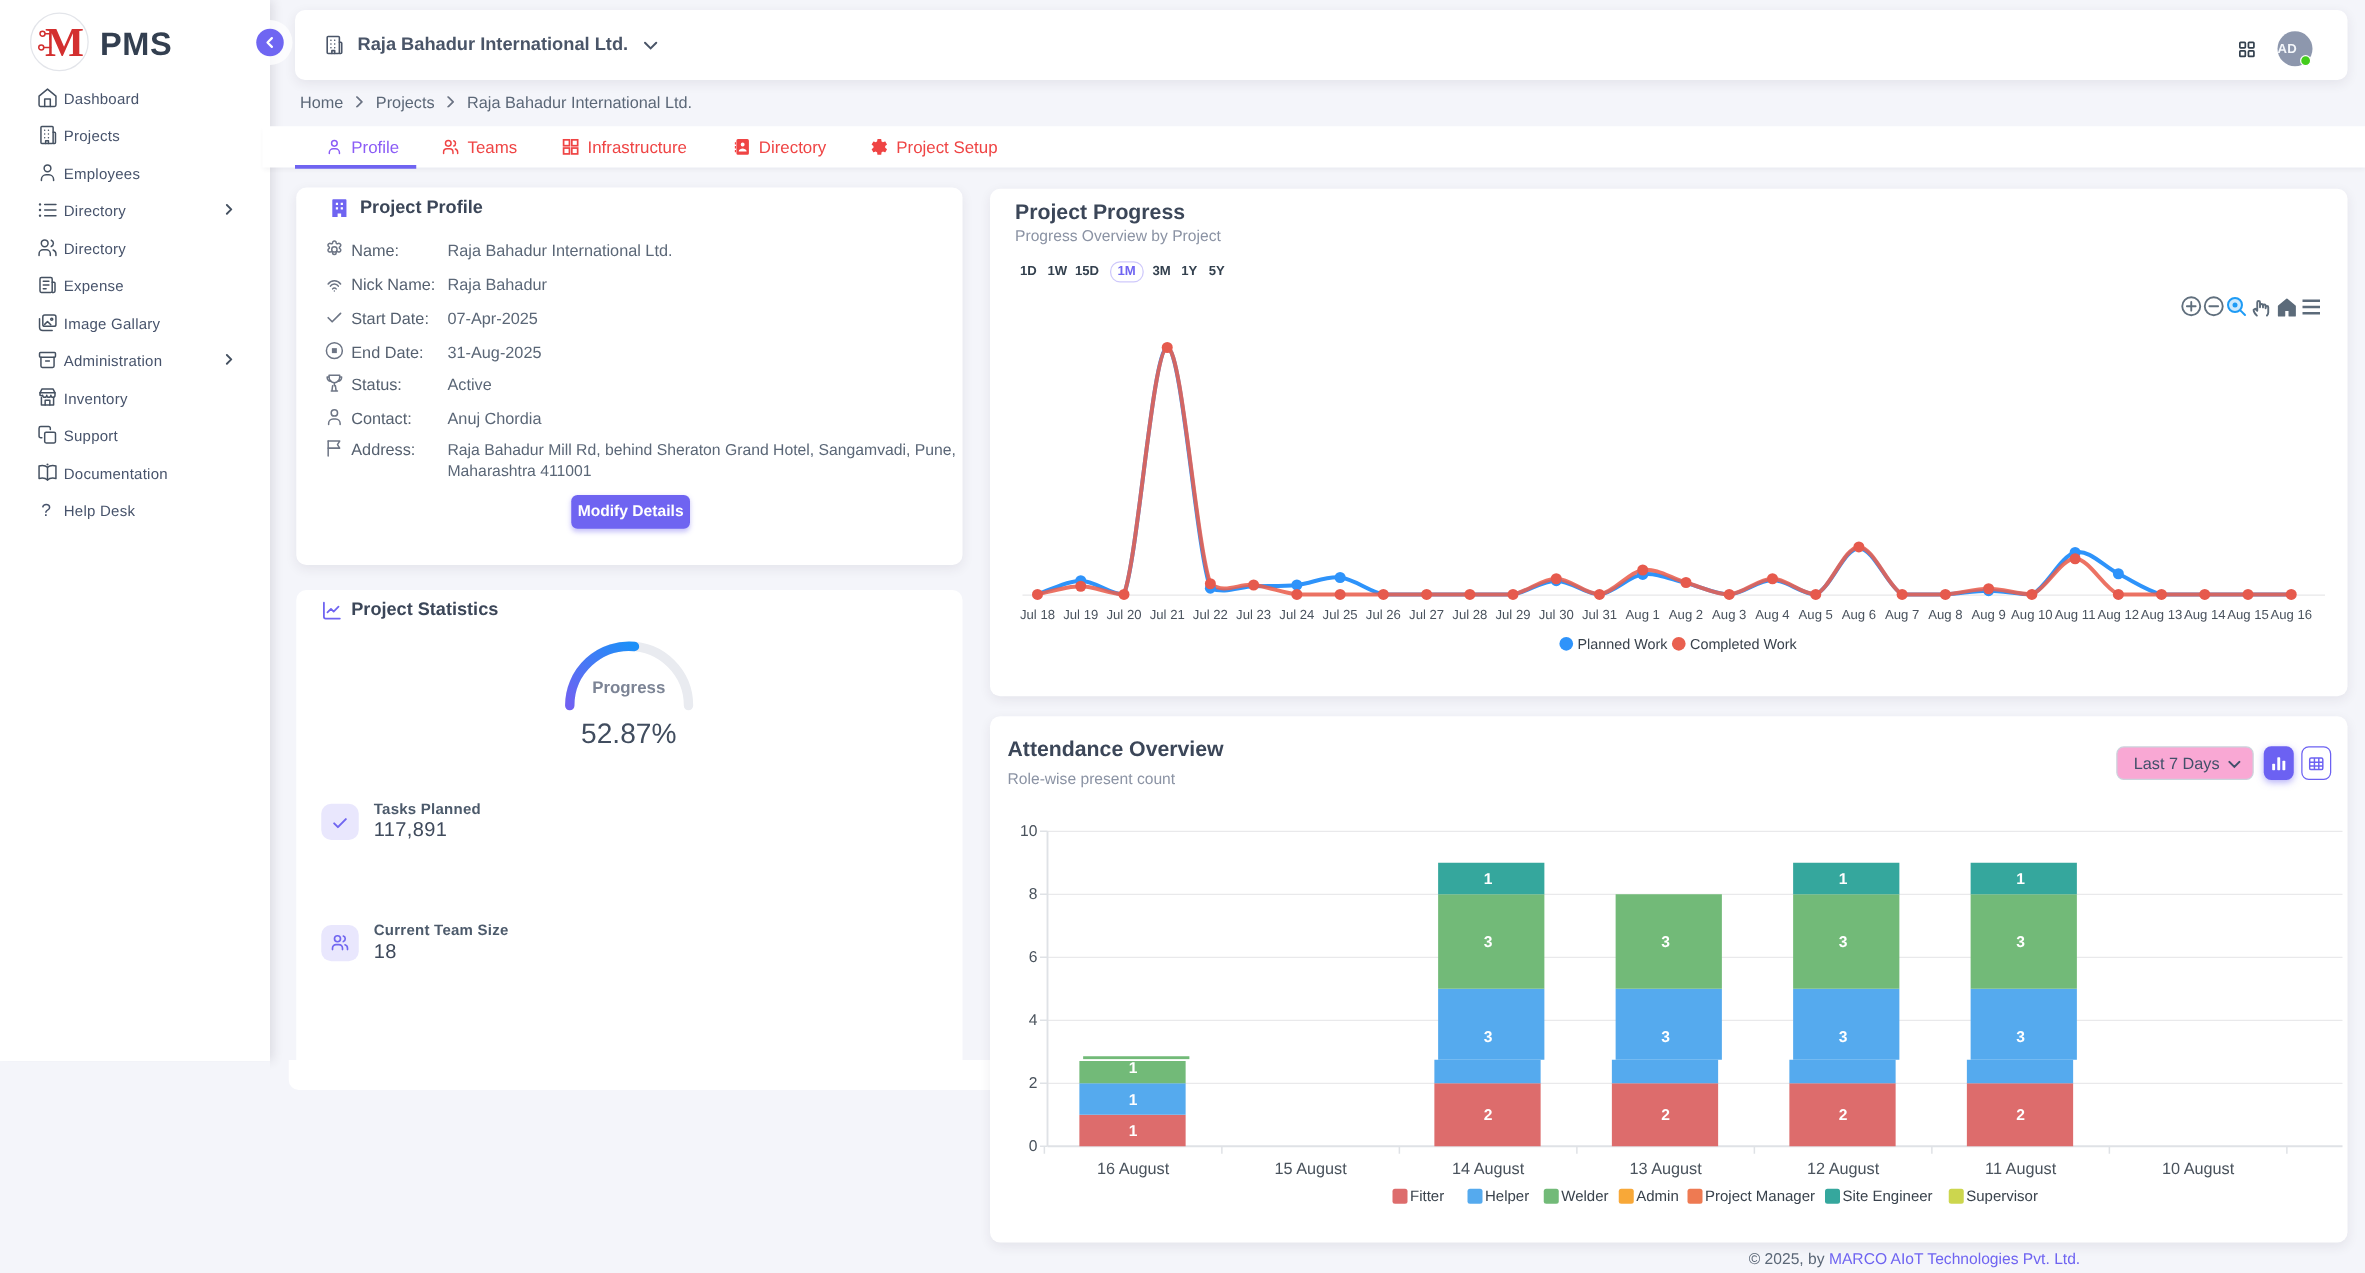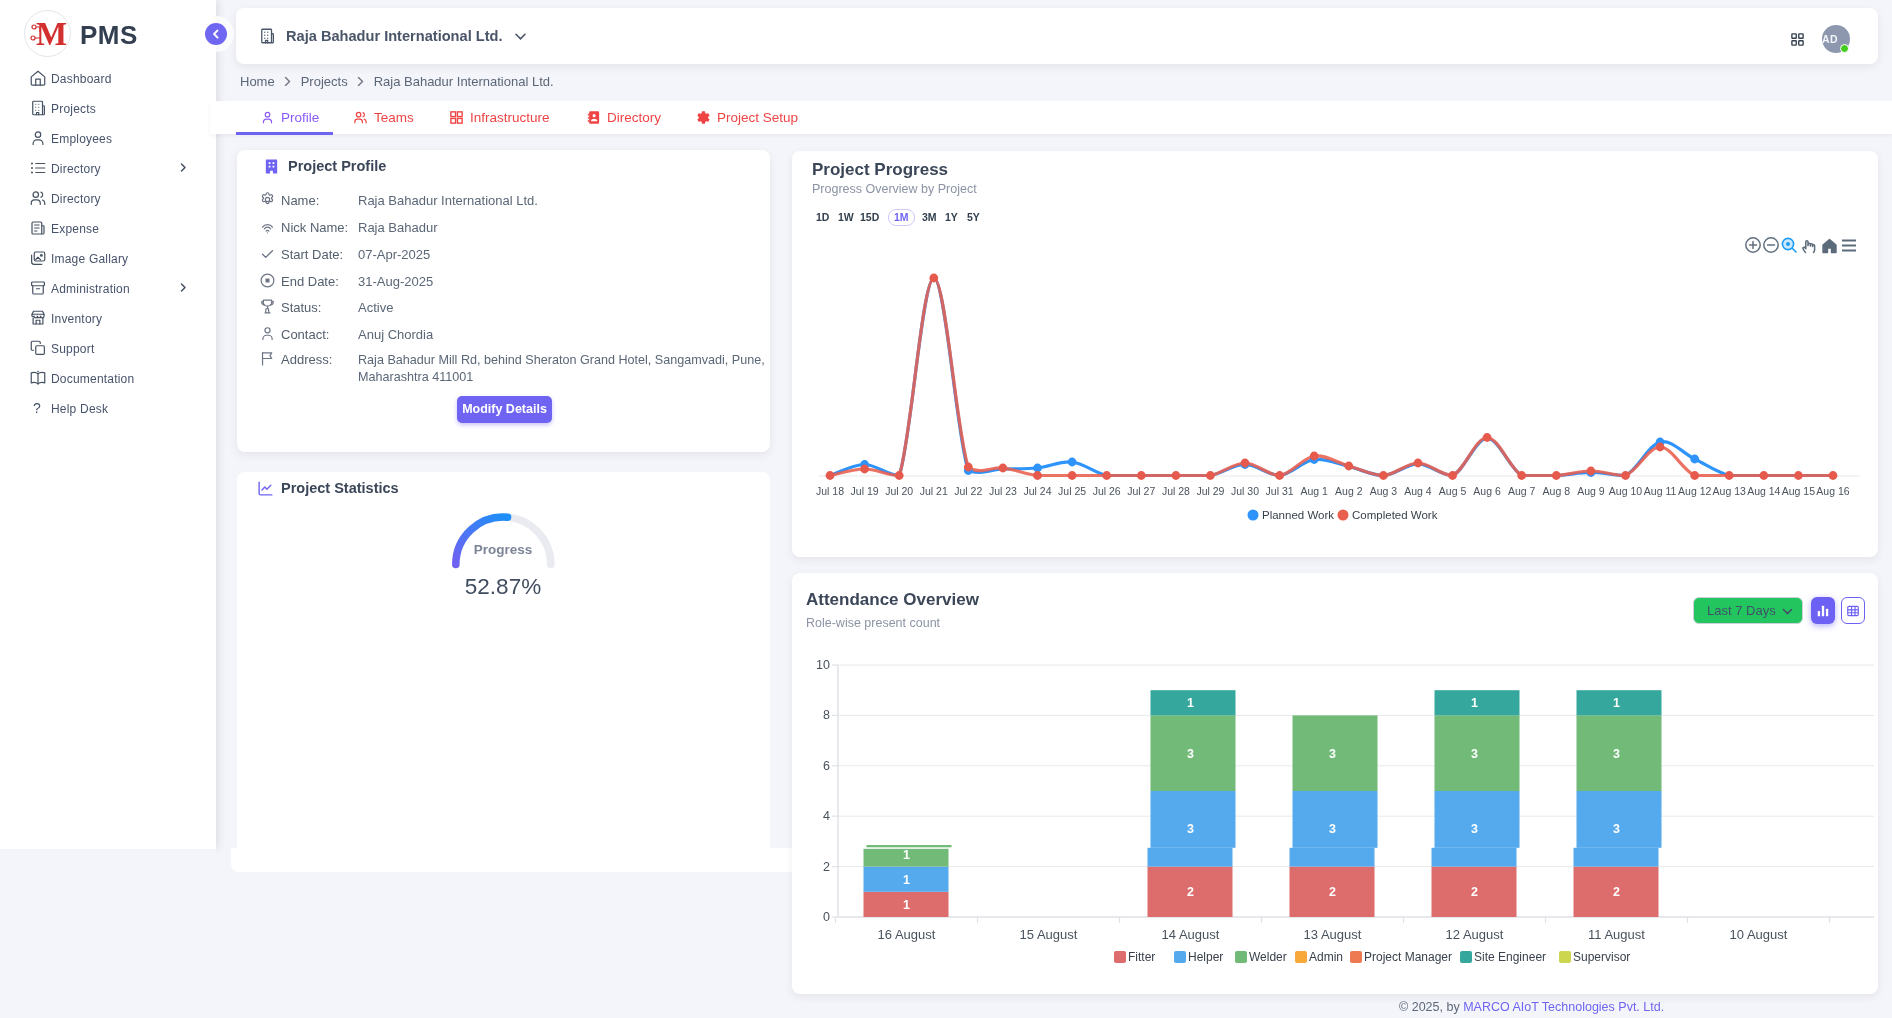--- a/index.html
+++ b/index.html
@@ -321,20 +321,38 @@
         <linearGradient id="gaugeGrad" x1="0" y1="1" x2="1" y2="0">
           <stop offset="0" stop-color="#7061F2"></stop>
           <stop offset="1" stop-color="#1C90F8"></stop>
         </linearGradient>
       </defs>
 <path d="M218.8 92.5 A47.5 47.5 0 0 1 313.8 92.5" fill="none" stroke="#e9ebf0" stroke-width="7.5" stroke-linecap="round"></path>
 <path d="M218.8 92.5 A47.5 47.5 0 0 1 270.6 45.2" fill="none" stroke="url(#gaugeGrad)" stroke-width="7.5" stroke-linecap="round"></path>
 </svg>
 <div style="position:absolute;left:166px;top:70px;width:200px;text-align:center;font-size:13.5px;font-weight:700;color:#7c8495">Progress</div>
 <div style="position:absolute;left:166px;top:102px;width:200px;text-align:center;font-size:22.5px;color:#414d5f">52.87%</div>
+<div class="stat-row" style="top:171px">
+      <div class="stat-box" style="background:#e9e7fd">
+        <svg width="16" height="16" viewBox="0 0 24 24" fill="none" stroke="#7066f0" stroke-width="2.4" stroke-linecap="round" stroke-linejoin="round">
+          <path d="m5 13 4.5 4.5L19 8"></path>
+        </svg>
+      </div>
+      <div class="stat-lb">Tasks Planned</div>
+      <div class="stat-vl">117,891</div>
+    </div>
+<div class="stat-row" style="top:267.5px">
+      <div class="stat-box" style="background:#e9e7fd">
+        <svg width="16" height="16" viewBox="0 0 24 24" fill="none" stroke="#7066f0" stroke-width="2" stroke-linecap="round" stroke-linejoin="round">
+          <use href="#i-users"></use>
+        </svg>
+      </div>
+      <div class="stat-lb">Current Team Size</div>
+      <div class="stat-vl">18</div>
+    </div>
 </div>
 <div id="stats-card-ext" class="abs"></div>
 <div id="progress-card" class="card">
 <div style="position:absolute;left:20px;top:9px;font-size:17px;font-weight:700;color:#3b4658">Project Progress</div>
 <div style="position:absolute;left:20px;top:31px;font-size:12.5px;color:#8b93a4">Progress Overview by Project</div>
 <span class="range-btn" style="left:24px">1D</span>
 <span class="range-btn" style="left:46px">1W</span>
 <span class="range-btn" style="left:68px">15D</span>
 <span class="range-btn" style="left:96px;color:#6f64f1;border:1px solid #cfc9fb;border-radius:8px;padding:1px 5px 2px;margin-top:-2px">1M</span>
 <span class="range-btn" style="left:130px">3M</span>
@@ -443,21 +461,21 @@
 <g font-size="11.5" fill="#39424c" font-family="Liberation Sans,sans-serif">
 <circle cx="461" cy="375" r="5.5" fill="#2e93fa"></circle>
       <text x="470" y="379">Planned Work</text>
 <circle cx="551" cy="375" r="5.5" fill="#e9604f"></circle>
       <text x="560" y="379">Completed Work</text>
 </g>
 </svg>
 <div id="attendance-card" class="card">
 <div style="position:absolute;left:14px;top:17px;font-size:17px;font-weight:700;color:#3b4658">Attendance Overview</div>
 <div style="position:absolute;left:14px;top:43px;font-size:12.5px;color:#8b93a4">Role-wise present count</div>
-<div style="position:absolute;left:901px;top:24px;width:110px;height:27px;border:1px solid #ccd2dc;border-radius:6px;background:#22c55e">
+<div style="position:absolute;left:901px;top:24px;width:110px;height:27px;border:1px solid #ccd2dc;border-radius:6px;background:#f9a8d4">
 <span style="position:absolute;left:13px;top:5px;font-size:13px;color:#42506a">Last 7 Days</span>
 <svg style="position:absolute;left:88px;top:10px" width="11" height="8" viewBox="0 0 11 8" fill="none" stroke="#42506a" stroke-width="1.6" stroke-linecap="round">
         <path d="m1.5 1.5 4 4 4-4"></path>
       </svg>
 </div>
 <div style="position:absolute;left:1019px;top:24px;width:24px;height:27px;background:#6c61f2;border-radius:6px;box-shadow:0 2px 6px rgba(108,97,242,.5)">
 <svg style="position:absolute;left:5px;top:7px" width="14" height="14" viewBox="0 0 24 24" fill="#fff">
         <rect x="3" y="12" width="4" height="9" rx="1"></rect>
         <rect x="10" y="3" width="4" height="18" rx="1"></rect>
         <rect x="17" y="8" width="4" height="13" rx="1"></rect>

